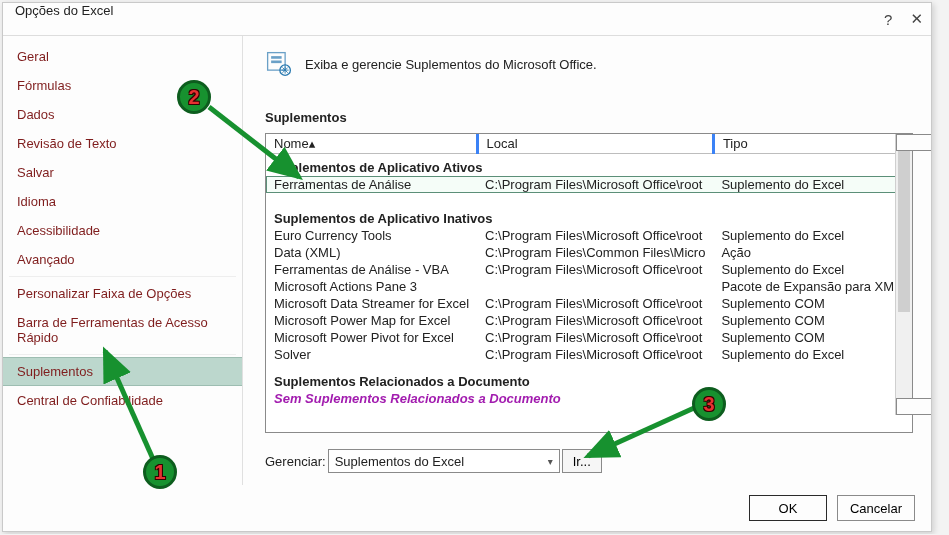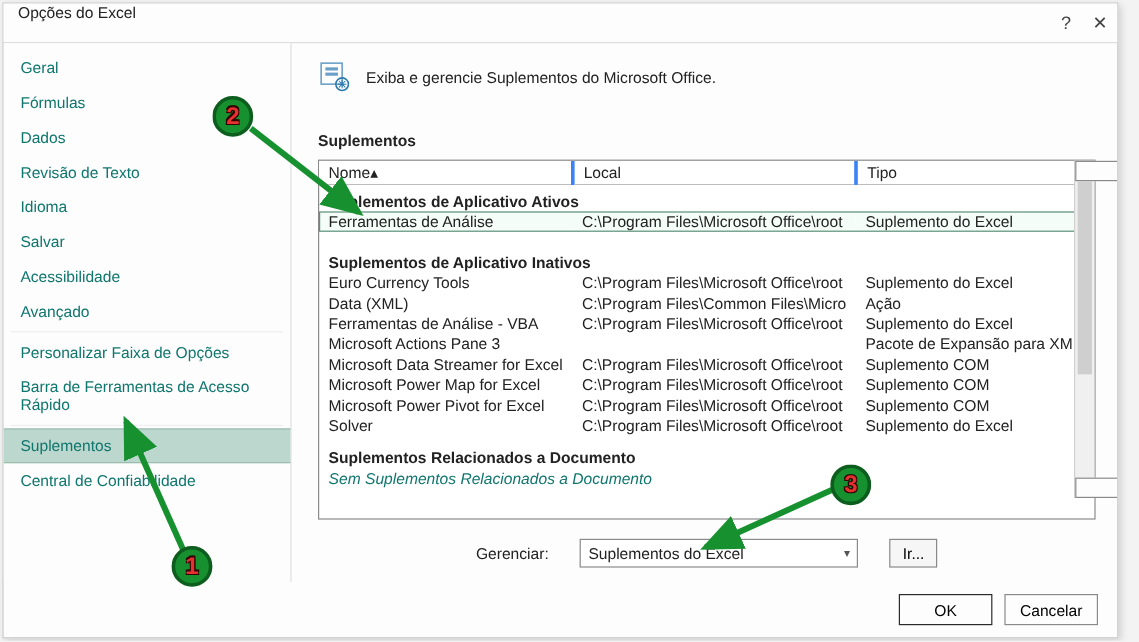--- a/index.html
+++ b/index.html
@@ -19,21 +19,21 @@
   }
   .titlebar .title { font-size:13px; }
   .titlebar .controls { display:flex; gap:18px; align-items:center; font-size:15px; color:#444; }
   .titlebar .controls span { cursor:default; }
   .body { flex:1; display:flex; border-top:1px solid #ddd; overflow:hidden; }
   .sidebar {
     width:240px; border-right:1px solid #e0e0e0; background:#fdfdfd;
     padding:6px 0;
   }
   .sidebar .item {
-    padding:6px 14px; font-size:13px; color:#0f766e;
+    padding:6px 14px; font-size:13px; color:#7f1d1d;
     border-top:1px solid transparent; border-bottom:1px solid transparent;
   }
   .sidebar .item + .item { }
   .sidebar .item.sel {
     background:#bcd7cd; border-top:1px solid #9dbdb1; border-bottom:1px solid #9dbdb1;
   }
   .sidebar .sep { border-top:1px solid #eee; margin:2px 6px; }
   .main {
     flex:1; padding:14px 18px 10px 22px; display:flex; flex-direction:column; overflow:hidden;
   }
@@ -48,28 +48,28 @@
     text-align:left; font-weight:400; background:#ffffff;
     border-right:3px solid #3b82f6; border-bottom:1px solid #bdbdbd;
     padding:2px 8px; position:sticky; top:0;
   }
   thead th:last-child { border-right:none; }
   tbody td { padding:1px 8px; white-space:nowrap; overflow:hidden; text-overflow:ellipsis; max-width:260px; }
   tr.group td { font-weight:600; padding-top:6px; }
   tr.selected td { background:#f5fdf8; }
   tr.selected { outline:1px solid #5b8f78; outline-offset:-1px; }
   .doc-rel .doc-title { font-weight:600; margin-top:10px; }
-  .doc-rel .doc-empty { font-style:italic; color:#0f766e; margin:2px 0 8px 0; }
+  .doc-rel .doc-empty { font-style:italic; color:#a21caf; margin:2px 0 8px 0;font-weight:bold; }
   .v-scroll { width:17px; background:#f0f0f0; border-left:1px solid #cfcfcf; display:flex; flex-direction:column; }
   .v-scroll .btn { height:17px; display:flex; align-items:center; justify-content:center; font-size:9px; color:#555;}
   .v-scroll .track { flex:1; position:relative; }
   .v-scroll .thumb { position:absolute; left:2px; right:2px; top:0; height:65%; background:#cfcfcf; border-radius:0;}
   .grid-row { display:flex; }
   .grid-row .scroll { flex:1; }
-  .manage-row { display:flex; align-items:center; gap:26px; margin-top:16px;justify-content:center; }
+  .manage-row { display:flex; align-items:center; gap:2px; margin-top:16px; }
   .manage-row label { font-size:13px; }
   .combo {
     display:inline-flex; align-items:center; justify-content:space-between;
     width:232px; height:24px; border:1px solid #8a8a8a; padding:0 6px; font-size:13px; background:#fff;
   }
   .combo .chev { font-size:10px; color:#555; }
   .btn-small {
     height:24px; border:1px solid #8a8a8a; background:#f6f6f6; padding:0 10px; font-size:13px;
   }
   .footer { display:flex; justify-content:flex-end; gap:10px; padding:10px 16px; }
@@ -101,22 +101,22 @@
       <span>✕</span>
     </div>
   </div>
 
   <div class="body">
     <div class="sidebar">
       <div class="item"><span>Geral</span></div>
       <div class="item"><span>Fórmulas</span></div>
       <div class="item"><span>Dados</span></div>
       <div class="item"><span>Revisão de Texto</span></div>
+      <div class="item"><span>Salvar</span></div>
       <div class="item"><span>Idioma</span></div>
-      <div class="item"><span>Salvar</span></div>
       <div class="item"><span>Acessibilidade</span></div>
       <div class="item"><span>Avançado</span></div>
       <div class="sep"></div>
       <div class="item"><span>Personalizar Faixa de Opções</span></div>
       <div class="item"><span>Barra de Ferramentas de Acesso Rápido</span></div>
       <div class="sep"></div>
       <div class="item sel"><span>Suplementos</span></div>
       <div class="item"><span>Central de Confiabilidade</span></div>
     </div>
 

